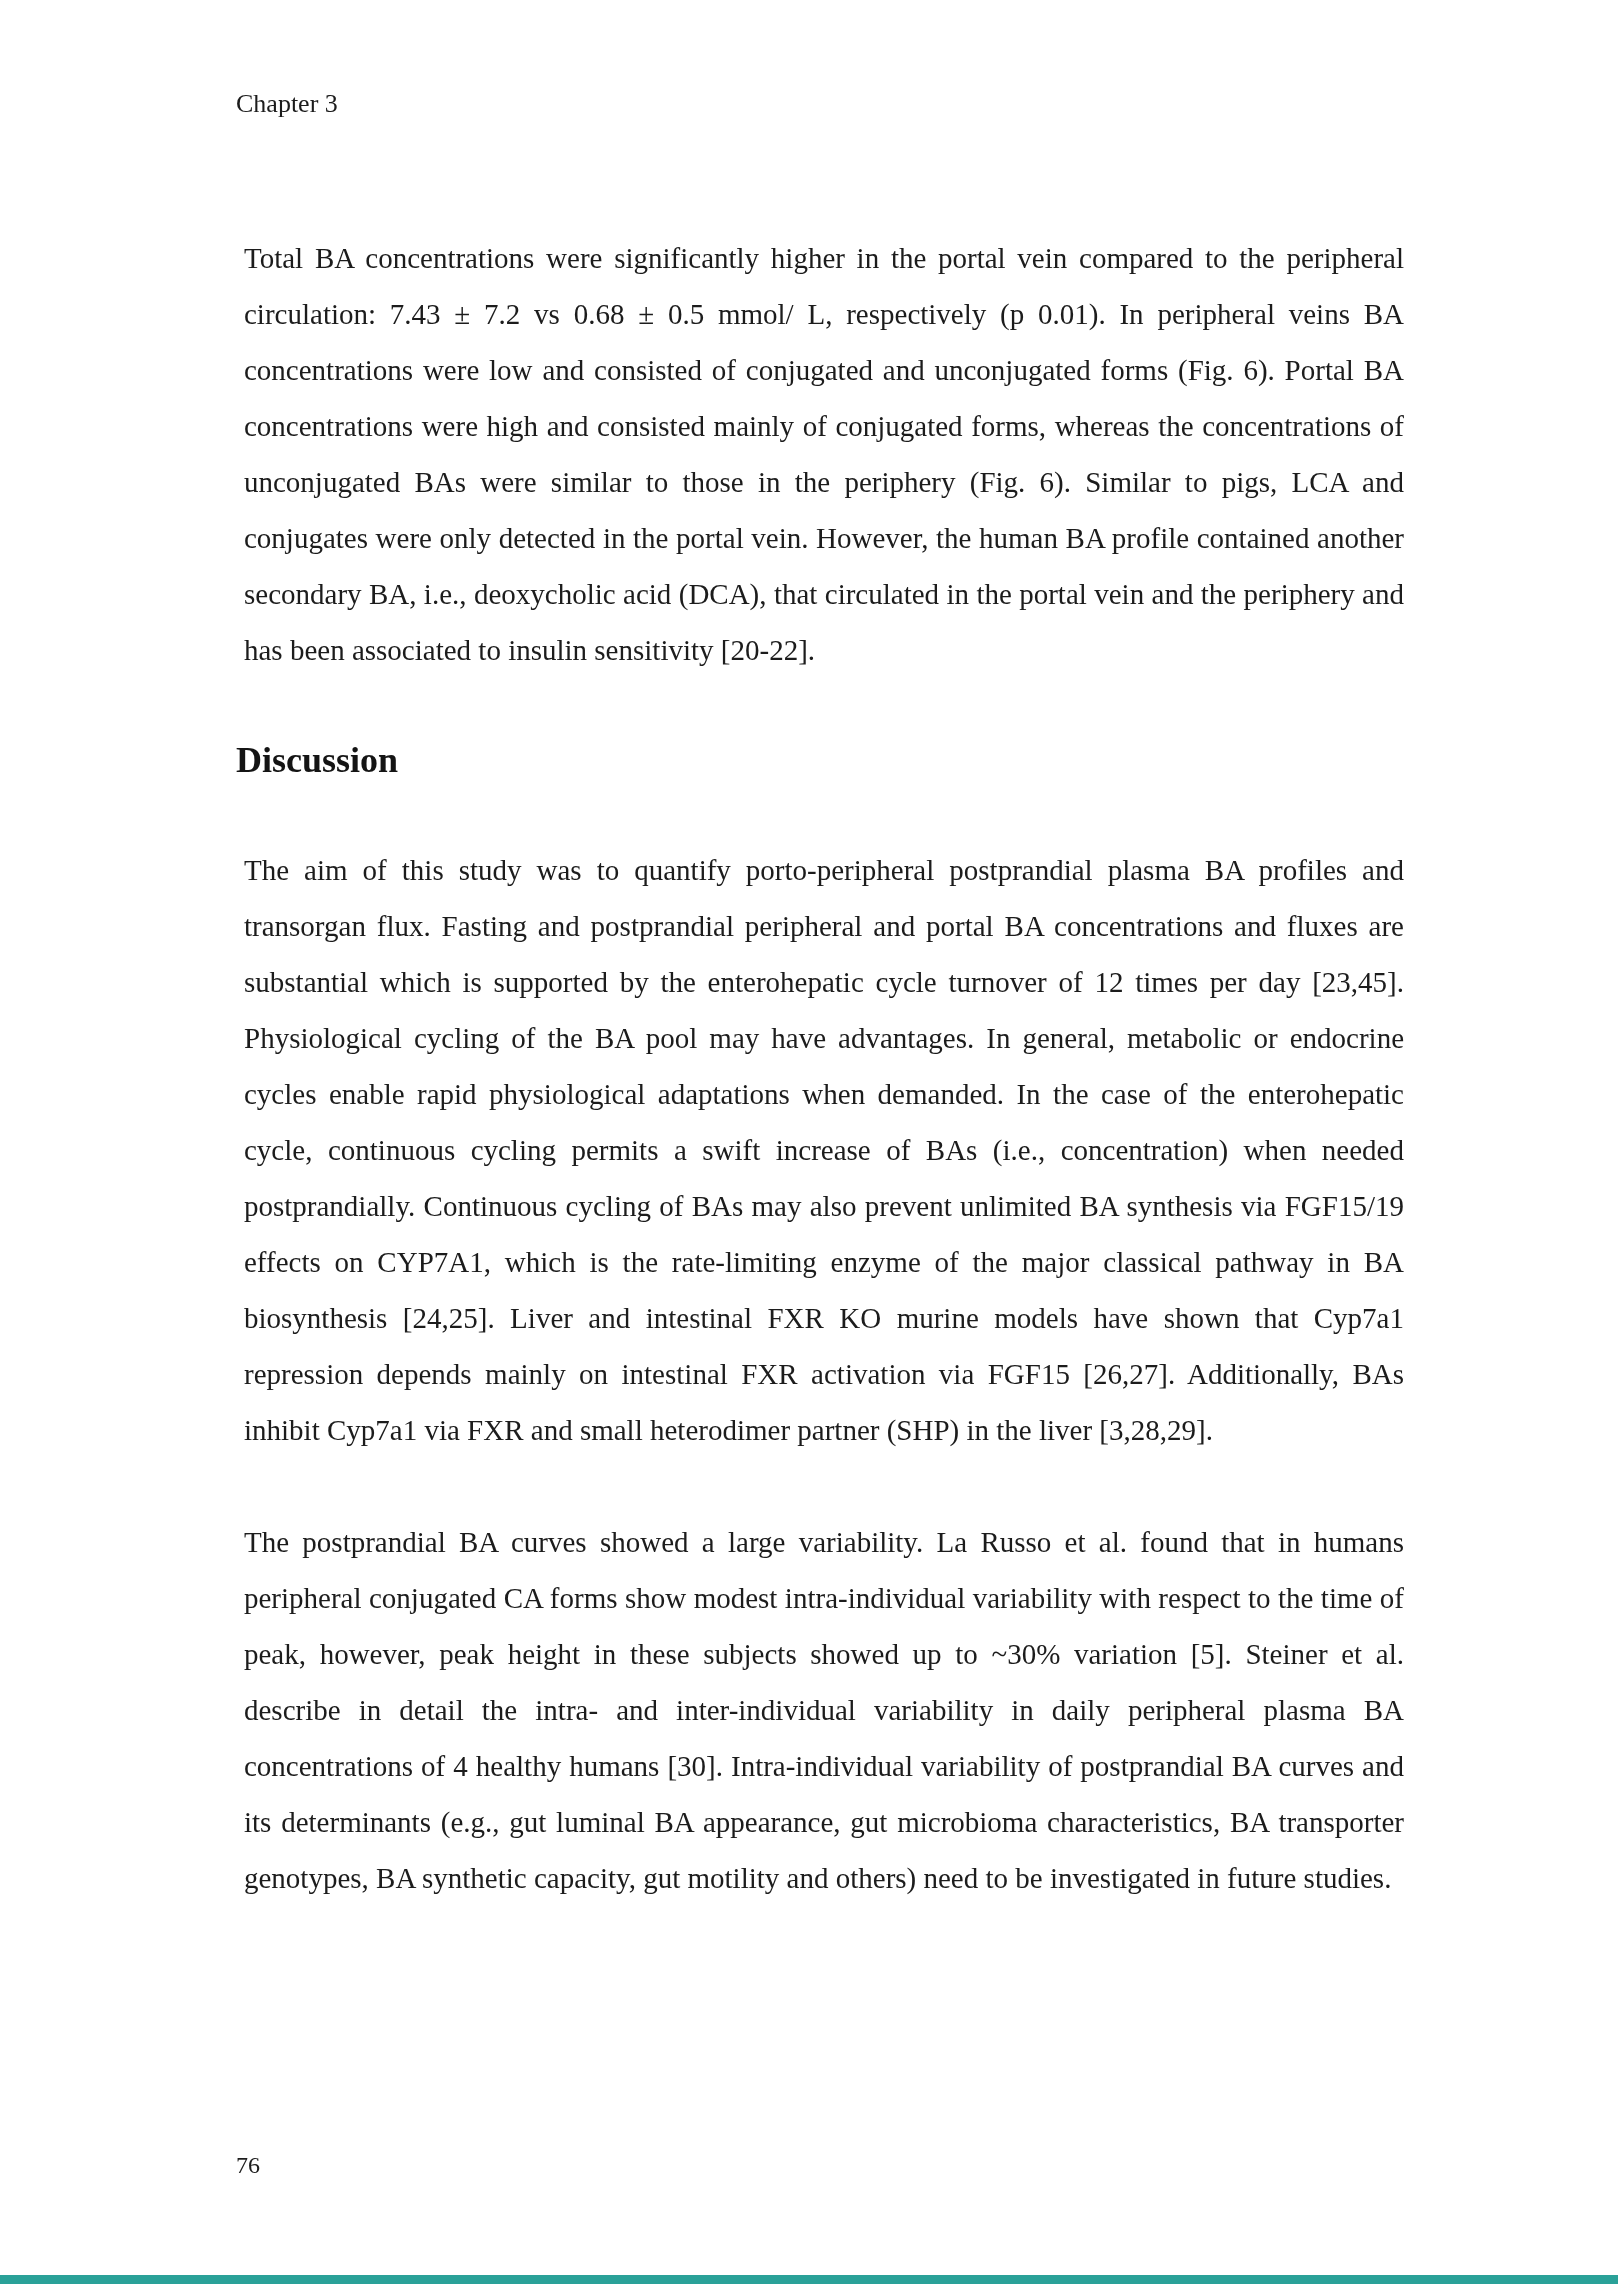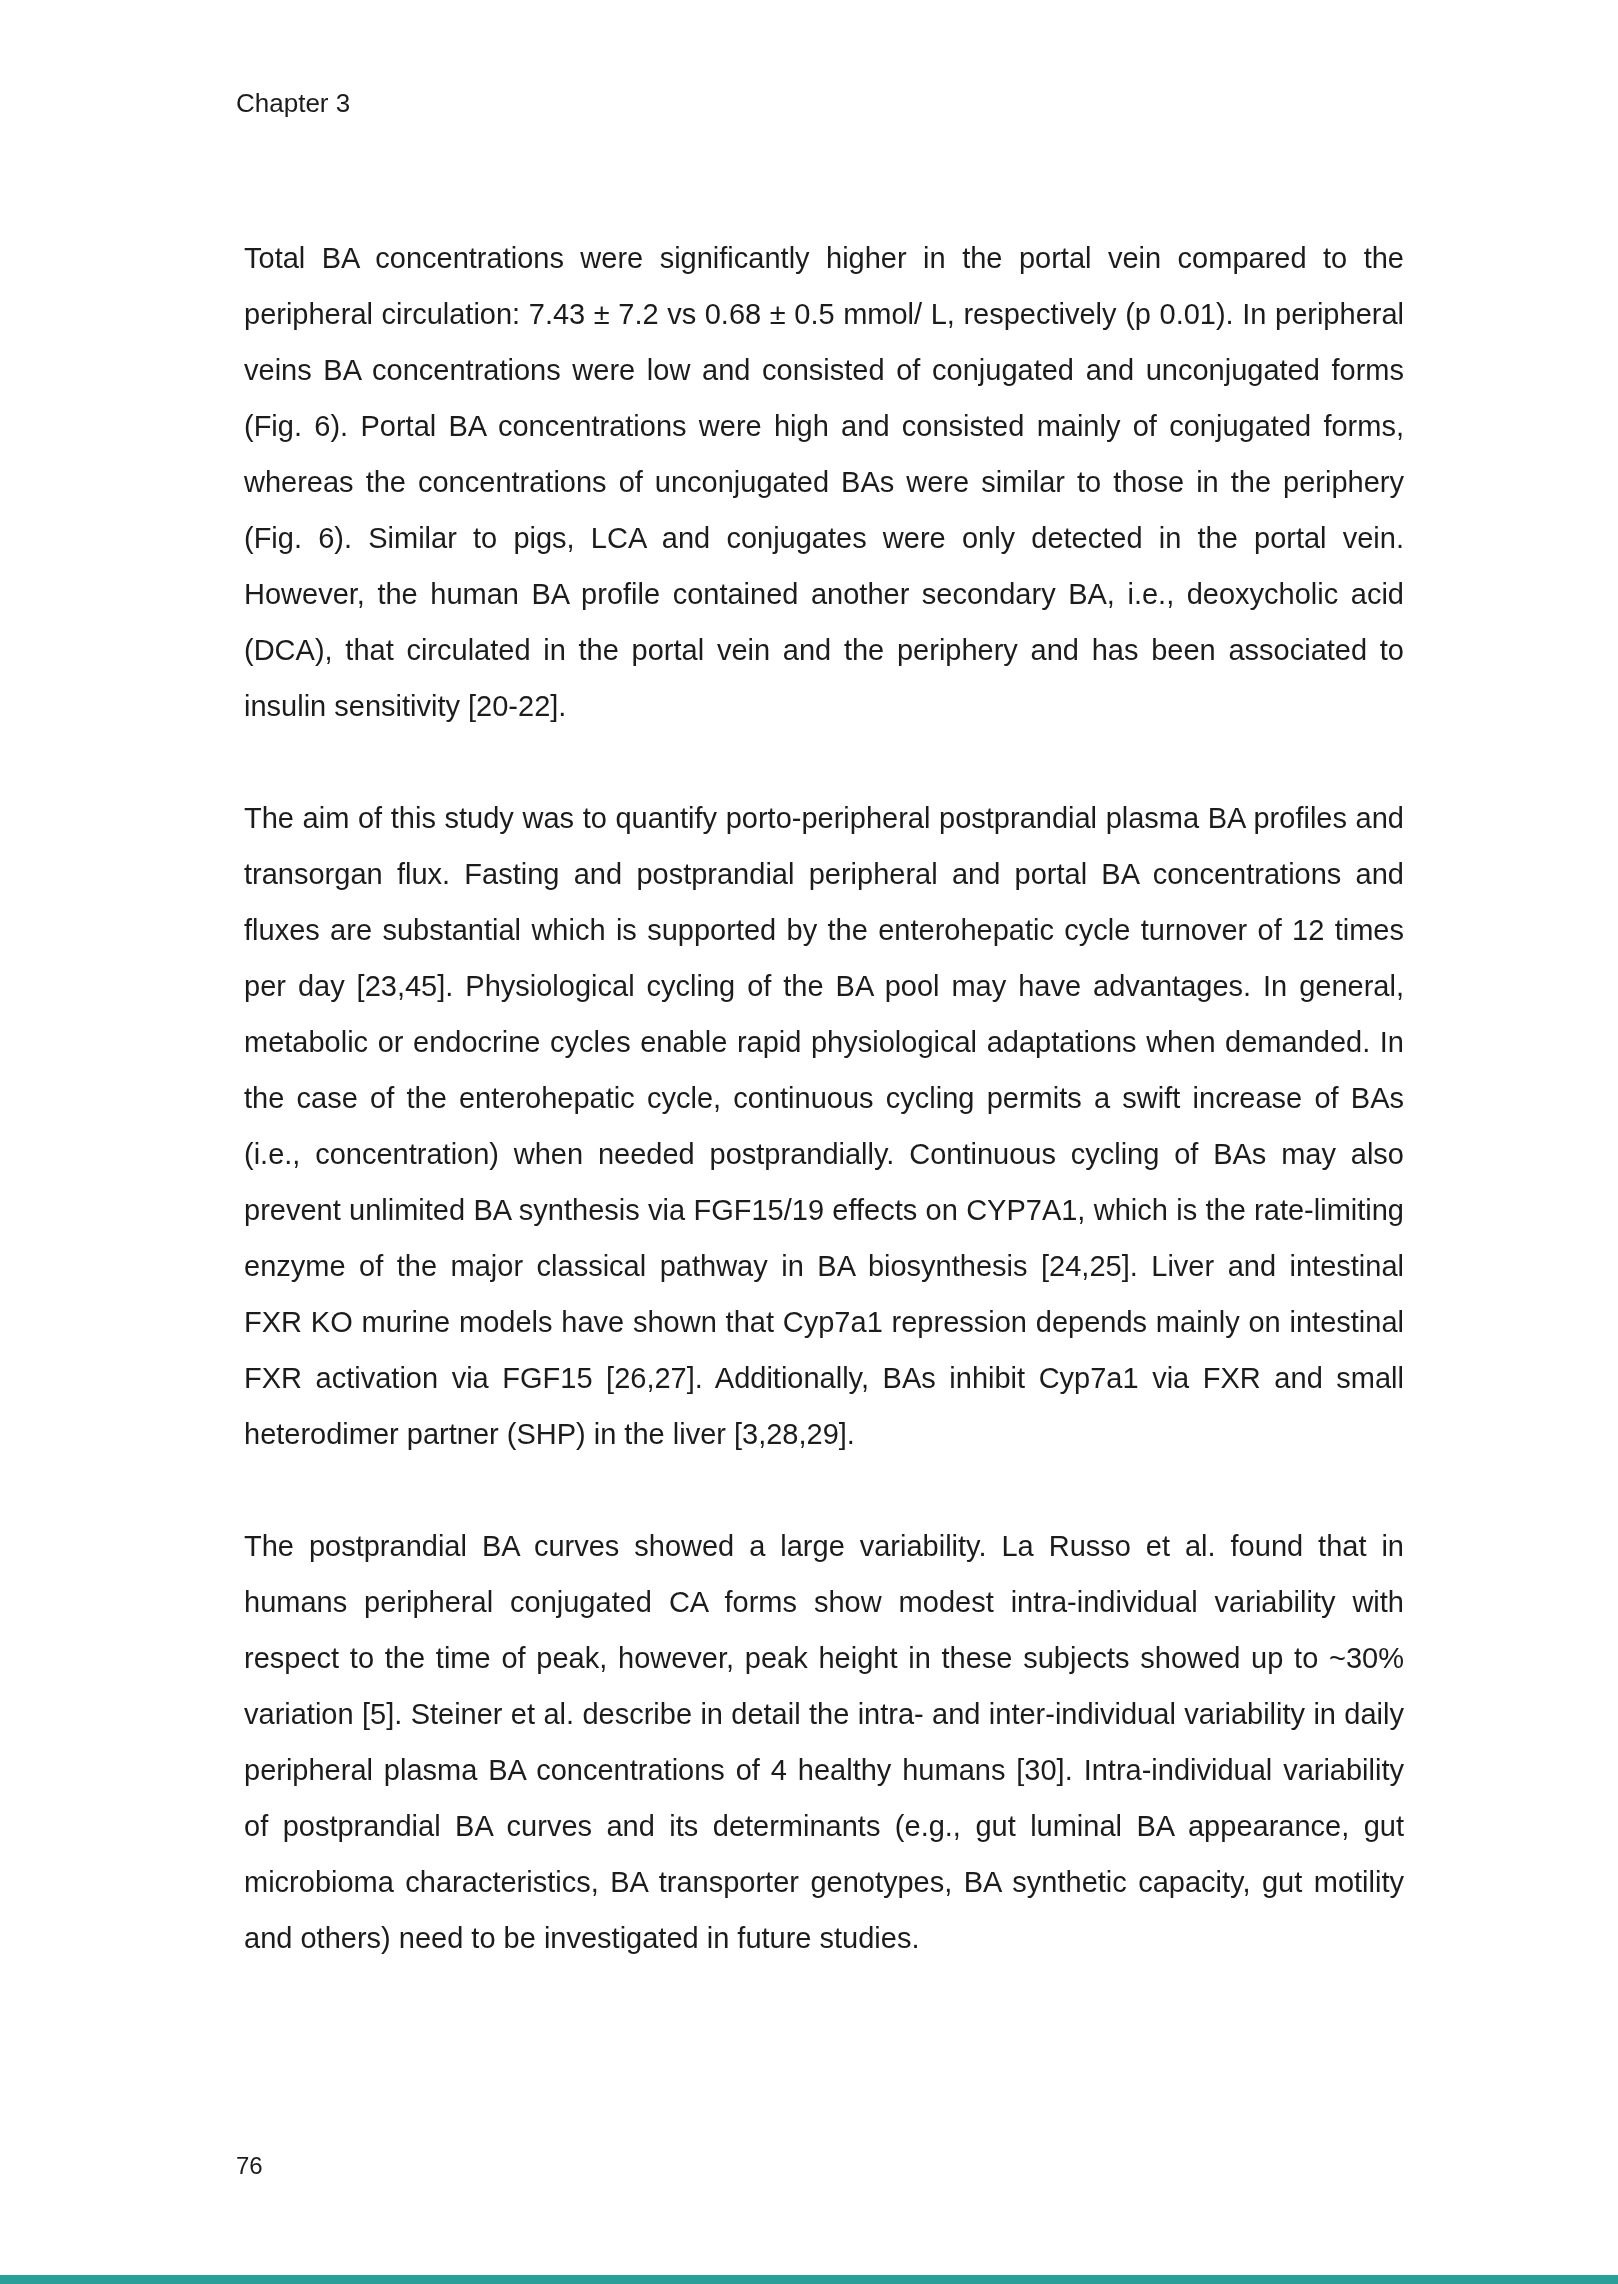--- a/index.html
+++ b/index.html
@@ -5,21 +5,21 @@
   html, body {
     margin: 0;
     padding: 0;
     background: #ffffff;
   }
   .page {
     position: relative;
     width: 1619px;
     height: 2284px;
     background: #ffffff;
-    font-family: Liberation Sans, sans-serif;
+    font-family: Liberation Serif, serif;
     color: #1c1c1c;
     overflow: hidden;
   }
   .running-header {
     position: absolute;
     left: 236px;
     top: 88px;
     font-size: 26px;
     line-height: 1.2;
     color: #1c1c1c;
@@ -67,20 +67,21 @@
 <body>
 
 <div class="page">
 
   <div class="running-header">Chapter 3</div>
 
   <main class="body-text">
 
     <p class="para">Total BA concentrations were significantly higher in the portal vein compared to the peripheral circulation: 7.43 ± 7.2 vs 0.68 ± 0.5 mmol/ L, respectively (p 0.01). In peripheral veins BA concentrations were low and consisted of conjugated and unconjugated forms (Fig. 6). Portal BA concentrations were high and consisted mainly of conjugated forms, whereas the concentrations of unconjugated BAs were similar to those in the periphery (Fig. 6). Similar to pigs, LCA and conjugates were only detected in the portal vein. However, the human BA profile contained another secondary BA, i.e., deoxycholic acid (DCA), that circulated in the portal vein and the periphery and has been associated to insulin sensitivity [20-22].</p>
 
+    <h1 class="section-heading">Discussion</h1>
 
     <p class="para">The aim of this study was to quantify porto-peripheral postprandial plasma BA profiles and transorgan flux. Fasting and postprandial peripheral and portal BA concentrations and fluxes are substantial which is supported by the enterohepatic cycle turnover of 12 times per day [23,45]. Physiological cycling of the BA pool may have advantages. In general, metabolic or endocrine cycles enable rapid physiological adaptations when demanded. In the case of the enterohepatic cycle, continuous cycling permits a swift increase of BAs (i.e., concentration) when needed postprandially. Continuous cycling of BAs may also prevent unlimited BA synthesis via FGF15/19 effects on CYP7A1, which is the rate-limiting enzyme of the major classical pathway in BA biosynthesis [24,25]. Liver and intestinal FXR KO murine models have shown that Cyp7a1 repression depends mainly on intestinal FXR activation via FGF15 [26,27]. Additionally, BAs inhibit Cyp7a1 via FXR and small heterodimer partner (SHP) in the liver [3,28,29].</p>
 
     <p class="para">The postprandial BA curves showed a large variability. La Russo et al. found that in humans peripheral conjugated CA forms show modest intra-individual variability with respect to the time of peak, however, peak height in these subjects showed up to ~30% variation [5]. Steiner et al. describe in detail the intra- and inter-individual variability in daily peripheral plasma BA concentrations of 4 healthy humans [30]. Intra-individual variability of postprandial BA curves and its determinants (e.g., gut luminal BA appearance, gut microbioma characteristics, BA transporter genotypes, BA synthetic capacity, gut motility and others) need to be investigated in future studies.</p>
 
   </main>
 
   <div class="page-number">76</div>
 
   <div class="accent-bar" style="background-color: rgb(42, 161, 152);"></div>

